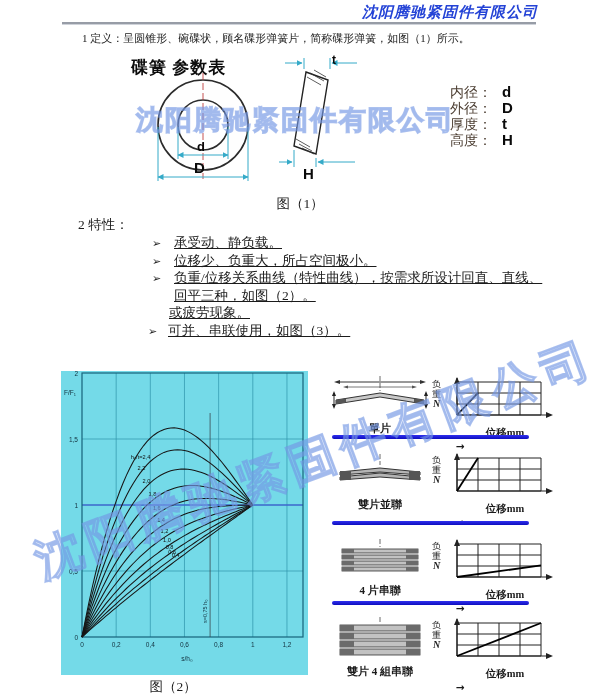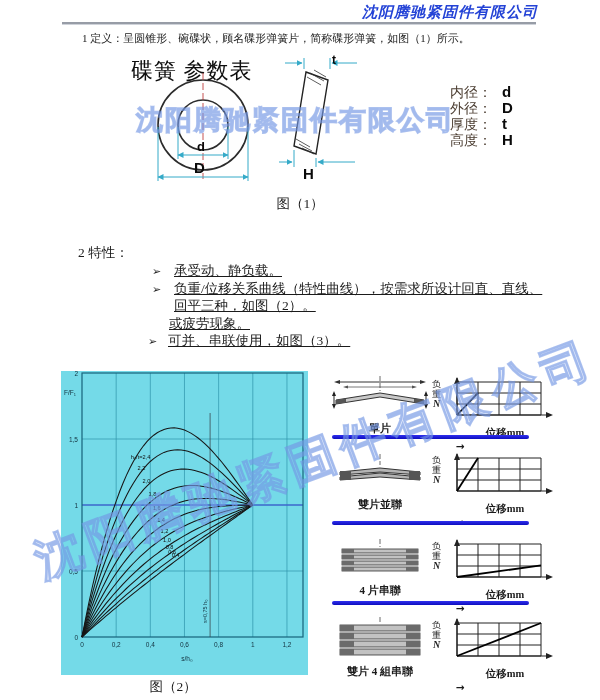--- a/index.html
+++ b/index.html
@@ -6,32 +6,32 @@
   body{width:600px;height:700px;background:#ffffff;position:relative;overflow:hidden;
        font-family:"Liberation Serif","DejaVu Serif",serif;color:#1b1b1b;}
   .abs{position:absolute;}
   
   .company{top:3px;right:62px;font-size:15px;font-weight:bold;font-style:italic;
            color:#2443d6;letter-spacing:1px;white-space:nowrap;}
   .hline{top:22px;left:62px;width:474px;height:2px;background:#979ca6;border-bottom:1px solid #cfd3da;}
   
   .intro{left:82px;top:31px;font-size:11px;white-space:nowrap;}
   
-  .fig1-title{left:131px;top:56px;font-size:22px;font-weight:normal;letter-spacing:1px;color:#0d0d0d;}
+  .fig1-title{left:131px;top:56px;font-size:17px;font-weight:bold;letter-spacing:1px;color:#0d0d0d;}
   .fig1-svg{left:55px;top:55px;}
   .params{left:450px;top:83px;}
   .params .prow{height:16px;white-space:nowrap;}
   .plabel{font-size:14px;color:#4a3c30;}
   .psym{font-size:15px;font-weight:bold;color:#0a0a0a;margin-left:10px;
         font-family:"Liberation Sans","DejaVu Sans",sans-serif;}
   .cap{font-size:13.5px;text-align:center;}
   .cap1{left:230px;top:195px;width:140px;}
   
   .sec2{left:0;top:216px;width:600px;}
-  .s2head{margin-left:78px;font-size:13.5px;height:18px;margin-top:28px;}
+  .s2head{margin-left:78px;font-size:13.5px;height:18px;}
   .bl{font-size:13.5px;height:17.5px;white-space:nowrap;text-decoration:underline;}
   .bl .mk{display:inline-block;width:13px;font-size:11px;color:#222;}
   .b1{padding-left:152px;} .b1 .tx{margin-left:9px;}
   .b2{padding-left:148px;} .b2 .tx{margin-left:7px;}
   .c1{padding-left:174px;} .c2{padding-left:169px;}
   
   .fig2{left:61px;top:371px;width:247px;height:304px;background:#74dae8;}
   .cap2{left:83px;top:678px;width:180px;}
   
   .f3row{left:332px;width:198px;display:flex;align-items:flex-start;}
@@ -113,20 +113,21 @@
   <div class="prow"><span class="plabel">外径：</span><span class="psym">D</span></div>
   <div class="prow"><span class="plabel">厚度：</span><span class="psym">t</span></div>
   <div class="prow"><span class="plabel">高度：</span><span class="psym">H</span></div>
 </div>
 
 <div class="abs cap cap1">图（1）</div>
 
 <div class="abs sec2">
   <div class="s2head">2 特性：</div>
   <div class="bl b1"><span class="mk">➢</span><span class="tx">承受动、静负载。</span></div>
+  <div class="bl b1"><span class="mk">➢</span><span class="tx">位移少、负重大，所占空间极小。</span></div>
   <div class="bl b1"><span class="mk">➢</span><span class="tx">负重/位移关系曲线（特性曲线），按需求所设计回直、直线、</span></div>
   <div class="bl c1"><span>回平三种，如图（2）。</span></div>
   <div class="bl c2"><span>或疲劳现象。</span></div>
   <div class="bl b2"><span class="mk">➢</span><span class="tx">可并、串联使用，如图（3）。</span></div>
 </div>
 
 <div class="abs fig2" id="fig2-holder"><svg width="247" height="304" viewBox="0 0 247 304">
       <line x1="55.160000000000004" y1="2" x2="55.160000000000004" y2="266" stroke="#2e93ab" stroke-width="0.7"></line>
       <line x1="89.32000000000001" y1="2" x2="89.32000000000001" y2="266" stroke="#2e93ab" stroke-width="0.7"></line>
       <line x1="123.48" y1="2" x2="123.48" y2="266" stroke="#2e93ab" stroke-width="0.7"></line>

